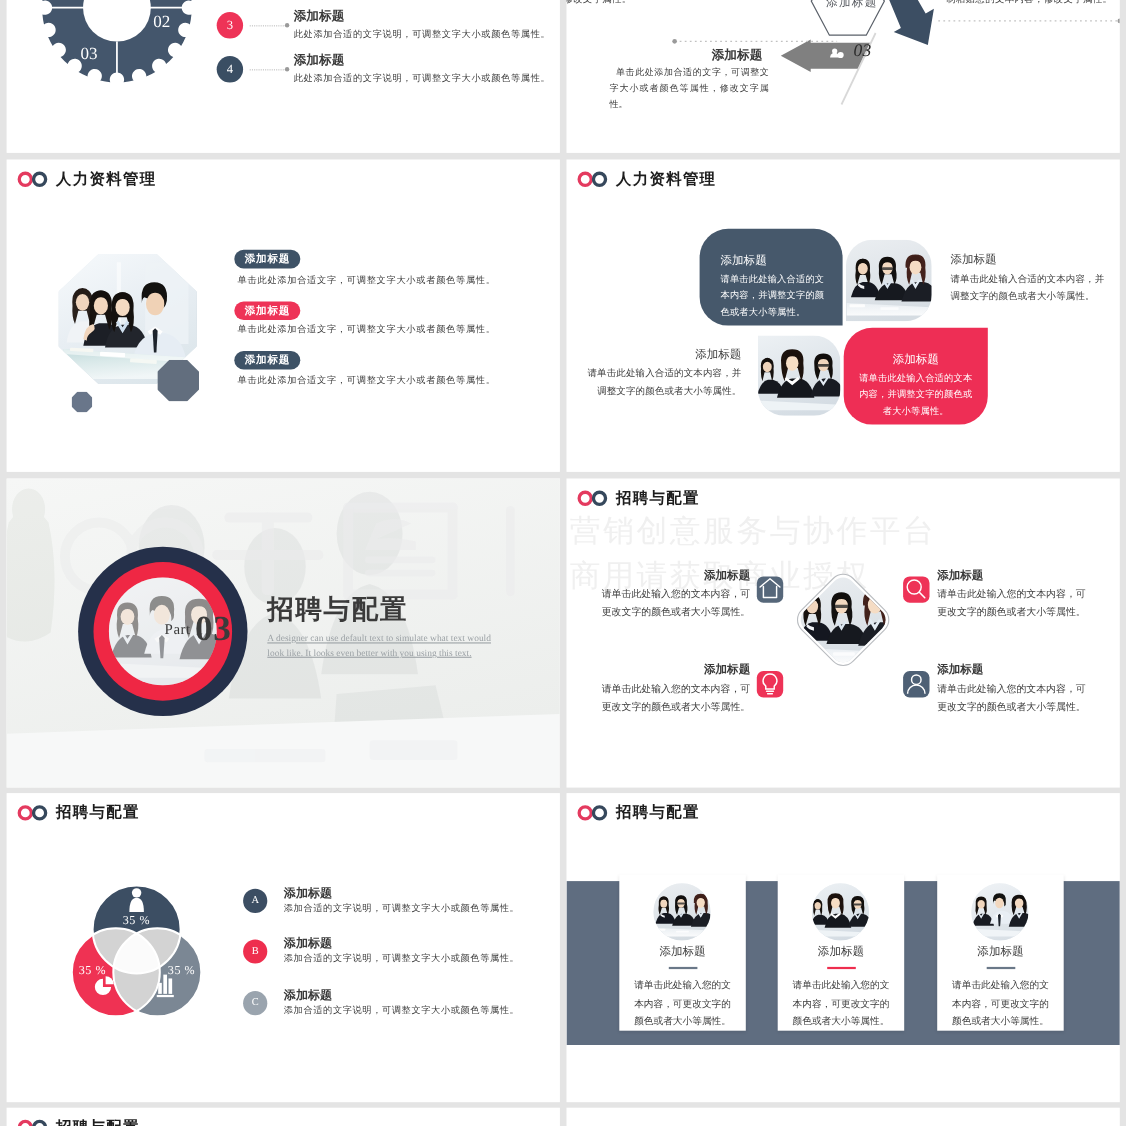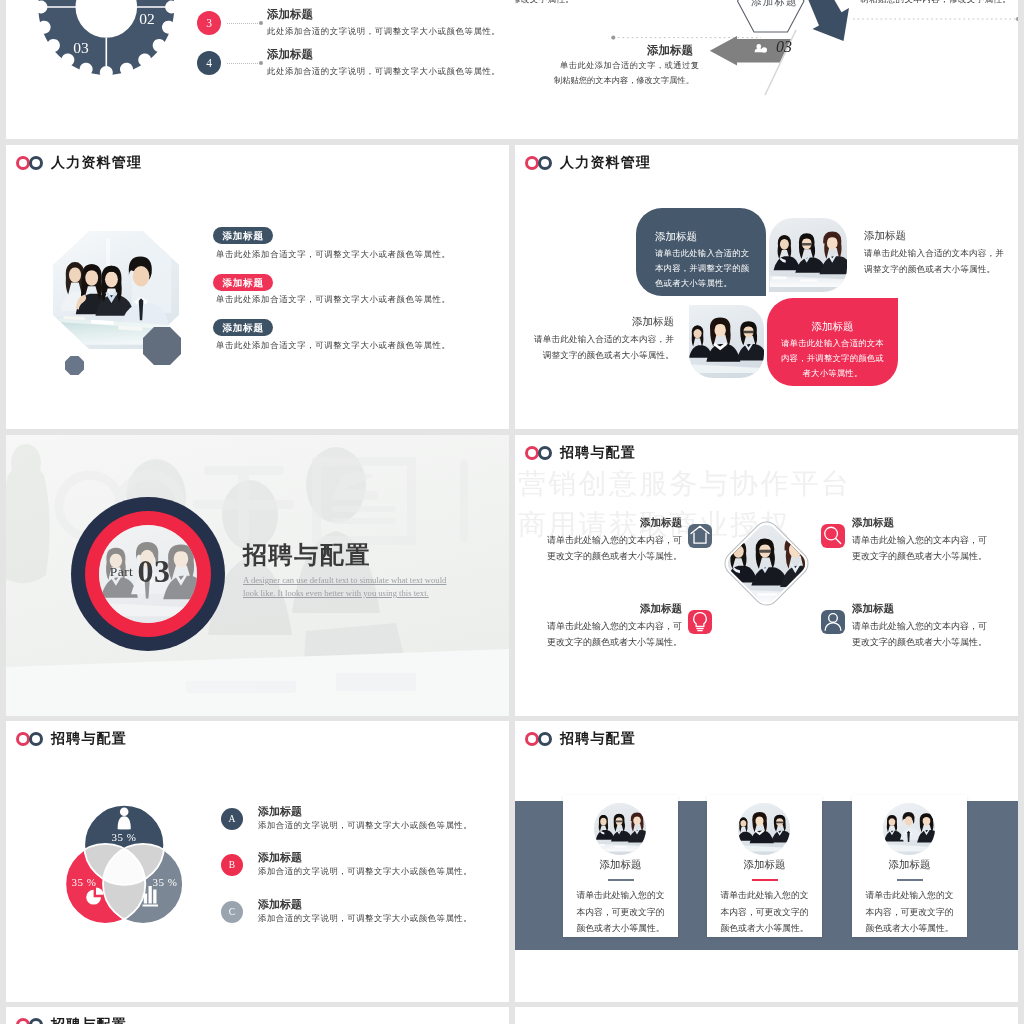--- a/index.html
+++ b/index.html
@@ -6,21 +6,21 @@
   body{width:1024px;height:1024px;background:#e4e4e4;overflow:hidden;
        font-family:"Liberation Serif",serif;}
   .grid{position:absolute;left:0;top:0;width:1024px;height:1024px;}
   .slide{position:absolute;background:#fff;overflow:hidden;}
   svg{display:block;}
 </style>
 </head>
 <body>
 
 <div class="grid">
-<div class="slide" style="left:6px;top:0px;width:503px;height:139px;padding-left:11px;">
+<div class="slide" style="left:6px;top:0px;width:503px;height:139px;">
  <div style="position:absolute;left:0;top:-145px;width:503px;height:284px;">
   <svg width="220" height="90" viewBox="0 0 220 90" style="position:absolute;left:0;top:145px;">
     <path d="M 106.37 -60.73 A 68.0 68.0 0 0 1 115.46 -59.29 A 6.5 6.5 0 1 0 127.00 -55.54 A 68.0 68.0 0 0 1 135.20 -51.36 A 6.5 6.5 0 1 0 145.02 -44.23 A 68.0 68.0 0 0 1 151.53 -37.72 A 6.5 6.5 0 1 0 158.66 -27.90 A 68.0 68.0 0 0 1 162.84 -19.70 A 6.5 6.5 0 1 0 166.59 -8.16 A 68.0 68.0 0 0 1 168.03 0.93 A 6.5 6.5 0 1 0 168.03 13.07 A 68.0 68.0 0 0 1 166.59 22.16 A 6.5 6.5 0 1 0 162.84 33.70 A 68.0 68.0 0 0 1 158.66 41.90 A 6.5 6.5 0 1 0 151.53 51.72 A 68.0 68.0 0 0 1 145.02 58.23 A 6.5 6.5 0 1 0 135.20 65.36 A 68.0 68.0 0 0 1 127.00 69.54 A 6.5 6.5 0 1 0 115.46 73.29 A 68.0 68.0 0 0 1 106.37 74.73 A 6.5 6.5 0 1 0 94.23 74.73 A 68.0 68.0 0 0 1 85.14 73.29 A 6.5 6.5 0 1 0 73.60 69.54 A 68.0 68.0 0 0 1 65.40 65.36 A 6.5 6.5 0 1 0 55.58 58.23 A 68.0 68.0 0 0 1 49.07 51.72 A 6.5 6.5 0 1 0 41.94 41.90 A 68.0 68.0 0 0 1 37.76 33.70 A 6.5 6.5 0 1 0 34.01 22.16 A 68.0 68.0 0 0 1 32.57 13.07 A 6.5 6.5 0 1 0 32.57 0.93 A 68.0 68.0 0 0 1 34.01 -8.16 A 6.5 6.5 0 1 0 37.76 -19.70 A 68.0 68.0 0 0 1 41.94 -27.90 A 6.5 6.5 0 1 0 49.07 -37.72 A 68.0 68.0 0 0 1 55.58 -44.23 A 6.5 6.5 0 1 0 65.40 -51.36 A 68.0 68.0 0 0 1 73.60 -55.54 A 6.5 6.5 0 1 0 85.14 -59.29 A 68.0 68.0 0 0 1 94.23 -60.73 A 6.5 6.5 0 1 0 106.37 -60.73 Z" fill="#44566c"></path>
     <circle cx="100.3" cy="7" r="30.8" fill="#ffffff"></circle>
     <path d="M 100.3 37.8 L 100.3 75" stroke="#ffffff" stroke-width="1.6" fill="none"></path>
     <path d="M 100.3 7 L 168.3 7" stroke="#ffffff" stroke-width="1.6" fill="none"></path>
     <path d="M 32.3 7 L 100.3 7" stroke="#ffffff" stroke-width="1.6" fill="none"></path>
     <text x="141" y="24.3" fill="#ffffff" font-size="15.5" text-anchor="middle">02</text>
     <text x="75" y="53.3" fill="#ffffff" font-size="15.5" text-anchor="middle">03</text>
   </svg>
@@ -57,21 +57,21 @@
     </g>
     <g transform="translate(246,195)">
       <circle cx="-2.2" cy="-3.6" r="2.4" fill="#ffffff"></circle>
       <path d="M -6.4 2.2 a 4.2 4.2 0 0 1 8.4 0 Z" fill="#ffffff"></path>
       <circle cx="3.2" cy="0" r="2.8" fill="#ffffff"></circle>
     </g>
   </svg>
   <div style="position:absolute;left:236px;top:140px;font-size:10.5px;color:#53565c;letter-spacing:1.2px;white-space:nowrap;">添加标题</div>
   <div style="position:absolute;left:261px;top:184px;font-size:16px;font-style:italic;color:#2b2b2b;line-height:1;">03</div>
   <div style="position:absolute;left:132px;top:188px;font-size:11.5px;font-weight:bold;color:#3a3a3a;white-space:nowrap;">添加标题</div>
-  <div style="position:absolute;left:39px;top:204px;width:145px;font-size:8.2px;letter-spacing:0.05px;color:#3c3c3c;line-height:1.78;text-align:justify;text-indent:6px;">单击此处添加合适的文字，或通过复制粘贴您的文本内容，修改文字属性。</div>
+  <div style="position:absolute;left:39px;top:204px;width:145px;font-size:8.2px;letter-spacing:0.05px;color:#3c3c3c;line-height:1.78;text-align:justify;text-indent:6px;">单击此处添加合适的文字，可调整文字大小或者颜色等属性，修改文字属性。</div>
   <div style="position:absolute;left:-92px;top:139px;font-size:8.6px;letter-spacing:0.3px;color:#3c3c3c;white-space:nowrap;">制粘贴您的文本内容，修改文字属性。</div>
   <div style="position:absolute;left:345px;top:139px;font-size:8.6px;letter-spacing:0.3px;color:#3c3c3c;white-space:nowrap;">制粘贴您的文本内容，修改文字属性。</div>
  </div>
 </div>
 <div class="slide" style="left:6px;top:145px;width:503px;height:284px;">
  <div style="position:absolute;left:0;top:0px;width:503px;height:284px;">
   <div style="position:absolute;left:10px;top:11px;">
     <span style="position:absolute;left:0;top:0;width:29px;height:14px;display:block;">
       <i style="position:absolute;left:0;top:0;width:14px;height:14px;border-radius:50%;box-sizing:border-box;border:3.6px solid #e43a5f;display:block;"></i>
       <i style="position:absolute;left:13px;top:0;width:14px;height:14px;border-radius:50%;box-sizing:border-box;border:3.6px solid #36485c;display:block;"></i>
@@ -310,21 +310,21 @@
   <path d="M78 80 q6 -26 22 -28 l10 0 q17 2 22 28 z" fill="#191c23"></path>
   <path d="M84 34 q-2 -19 15 -19 q17 0 15 19 q2 13 -3 23 l-5 -17 l-13 0 l-5 17 q-5 -10 -4 -23z" fill="#151110"></path>
   <ellipse cx="99" cy="32" rx="8.6" ry="10.6" fill="#f4dac2"></ellipse>
   <path d="M90 29 q-1 -13 9 -13 q10 0 9 13 q-2 -6 -9 -6 q-7 0 -9 6z" fill="#120f0c"></path>
   <path d="M92 52 l7 12 l7 -12 l-2 -2 l-5 7 l-5 -7z" fill="#e4ecf4"></path>
   <path d="M0 84 L120 90 L120 100 L0 100 z" fill="#f0f4f7"></path>
 </svg>
             </div>
     </div>
     <div style="position:absolute;left:15px;top:56px;width:108px;text-align:center;color:#3b3b3b;
-                font-size:14px;letter-spacing:0.5px;">
+                font-size:14px;letter-spacing:0.5px;padding-left:40px;">
       <span style="font-size:13.5px;">Part</span><span style="font-size:32px;font-weight:bold;vertical-align:-6px;margin-left:4px;">03</span>
     </div>
   </div>
   <div style="position:absolute;left:237px;top:107px;font-size:24px;font-weight:bold;color:#3a3a3a;letter-spacing:1.6px;line-height:1.1;">招聘与配置</div>
   <div style="position:absolute;left:237px;top:139px;width:212px;font-size:8.6px;color:#9ba1a5;line-height:1.52;text-decoration:underline;">A designer can use default text to simulate what text would look like. It looks even better with you using this text.</div>
  </div>
 </div>
 <div class="slide" style="left:515px;top:435px;width:503px;height:281px;">
  <div style="position:absolute;left:0;top:0px;width:503px;height:284px;">
   <div style="position:absolute;left:10px;top:11px;">

